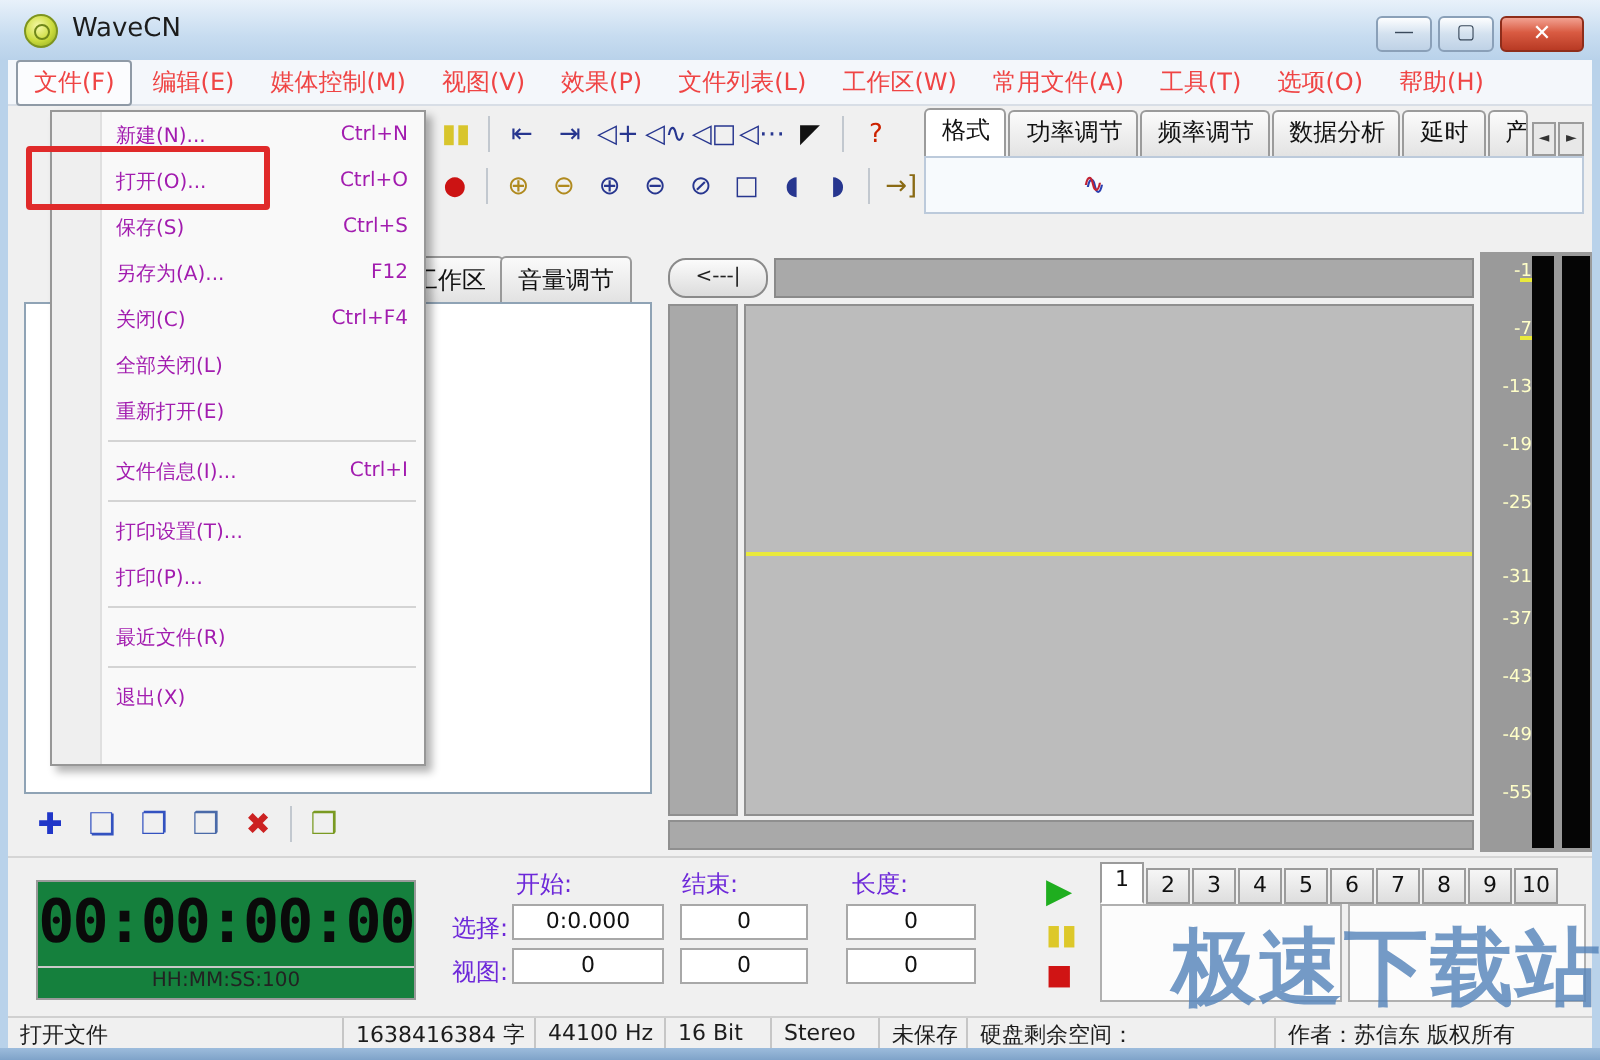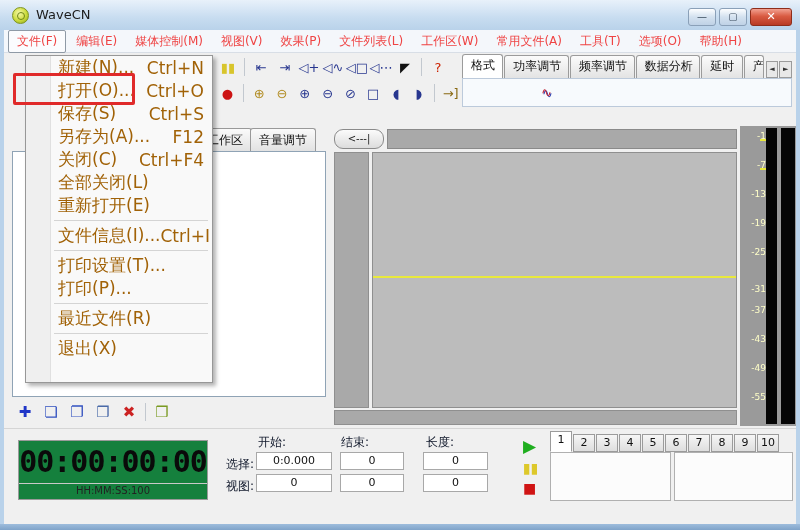--- a/index.html
+++ b/index.html
@@ -90,39 +90,39 @@
   #meter-bar-left  { left:26px; top:2px; width:11px; height:296px; background:#050505; }
   #meter-bar-right { left:41px; top:2px; width:14px; height:296px; background:#050505; }
   .ytick { position:absolute; left:20px; width:6px; height:2px; background:#e9e93c; }
 
   
   #file-menu { left:25px; top:55px; width:188px; height:328px; background:#f9f9f9;
     border:1px solid #979797; box-shadow:3px 3px 4px rgba(0,0,0,.3); z-index:50; }
   #file-menu::before { content:""; position:absolute; left:0; top:0; width:24px; height:100%;
     background:#efefef; border-right:1px solid #e0e0e0; }
   .fm-item { position:relative; height:23px; display:flex; align-items:center;
-    font-size:17px; color:#a16207; }
+    font-size:10px; color:#a21caf; }
   .fm-label { margin-left:32px; white-space:nowrap; }
   .fm-short { margin-left:auto; margin-right:8px; white-space:nowrap;text-align:center; }
   .fm-sep { position:relative; height:7px; }
   .fm-sep::after { content:""; position:absolute; left:28px; right:4px; top:3px; height:1px;
     background:#d4d4d4; }
   #open-highlight { left:13px; top:73px; width:122px; height:32px;
     border:3px solid #e02a2a; border-radius:2px; z-index:60; background:transparent; }
 
   
   #bottom-panel { left:4px; top:428px; width:792px; height:78px; background:#f0f0f0;
     border-top:1px solid #d5d5d5; }
   #timer-box { left:18px; top:440px; width:190px; height:60px; background:#15803d;
     border:1px solid #9a9a9a; }
   #timer-digits { width:100%; text-align:center; font-family:"DejaVu Sans Mono","Liberation Mono",monospace;
     font-size:30px; font-weight:bold; color:#0a0a0a; letter-spacing:-1px; line-height:42px; }
   #timer-format { width:100%; text-align:center; font-size:10px; color:#222;
     border-top:1px solid #c9c9c9; line-height:14px; }
-  .tp-label { position:absolute; font-size:12px; color:#0f172a; }
+  .tp-label { position:absolute; font-size:12px; color:#6d28d9; }
   .tp-field { position:absolute; height:18px; background:#fff; border:1px solid #a8a8a8;
     font-size:11px; color:#111; text-align:center; line-height:16px; }
   .transport-btn { position:absolute; font-size:14px; line-height:16px; }
 
   
   #preset-tabs { left:550px; top:431px; width:244px; height:21px; display:flex; align-items:flex-end; }
   .ptab { width:22px; height:18px; border:1px solid #9b9b9b; background:linear-gradient(#f6f6f6,#dedede);
     font-size:11px; text-align:center; line-height:16px; color:#111; margin-right:1px; }
   .ptab.selected { height:21px; background:#fff; border-bottom-color:#fff; }
   #preset-panel-a { left:550px; top:452px; width:121px; height:49px; background:#fcfcfc;
@@ -343,16 +343,27 @@
       <div class="ptab">5</div>
       <div class="ptab">6</div>
       <div class="ptab">7</div>
       <div class="ptab">8</div>
       <div class="ptab">9</div>
       <div class="ptab">10</div>
     </div>
   <div id="preset-panel-a" class="abs"></div>
   <div id="preset-panel-b" class="abs"></div>
 
-
+  <div id="watermark" class="abs">极速下载站</div>
+
+  <div id="status-bar" class="abs">
+      <div class="sb-cell" style="width: 168px;">打开文件</div>
+      <div class="sb-cell" style="width: 96px;">1638416384 字</div>
+      <div class="sb-cell" style="width: 65px;">44100 Hz</div>
+      <div class="sb-cell" style="width: 53px;">16 Bit</div>
+      <div class="sb-cell" style="width: 54px;">Stereo</div>
+      <div class="sb-cell" style="width: 44px;">未保存</div>
+      <div class="sb-cell" style="width: 154px;">硬盘剩余空间：</div>
+      <div class="sb-cell" style="flex: 1 1 0%; border-right: none;">作者：苏信东 版权所有</div>
+    </div>
 
   <div id="frame-bottom" class="abs"></div>
 </div>
 
 </body></html>

